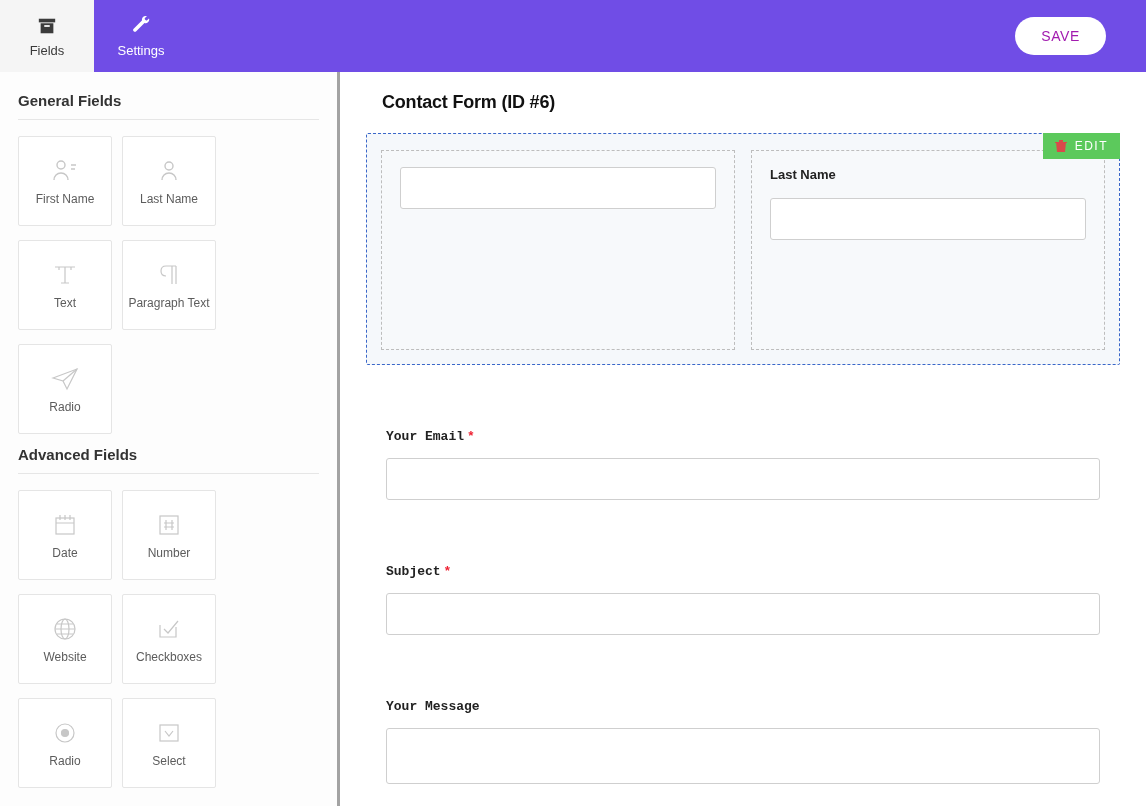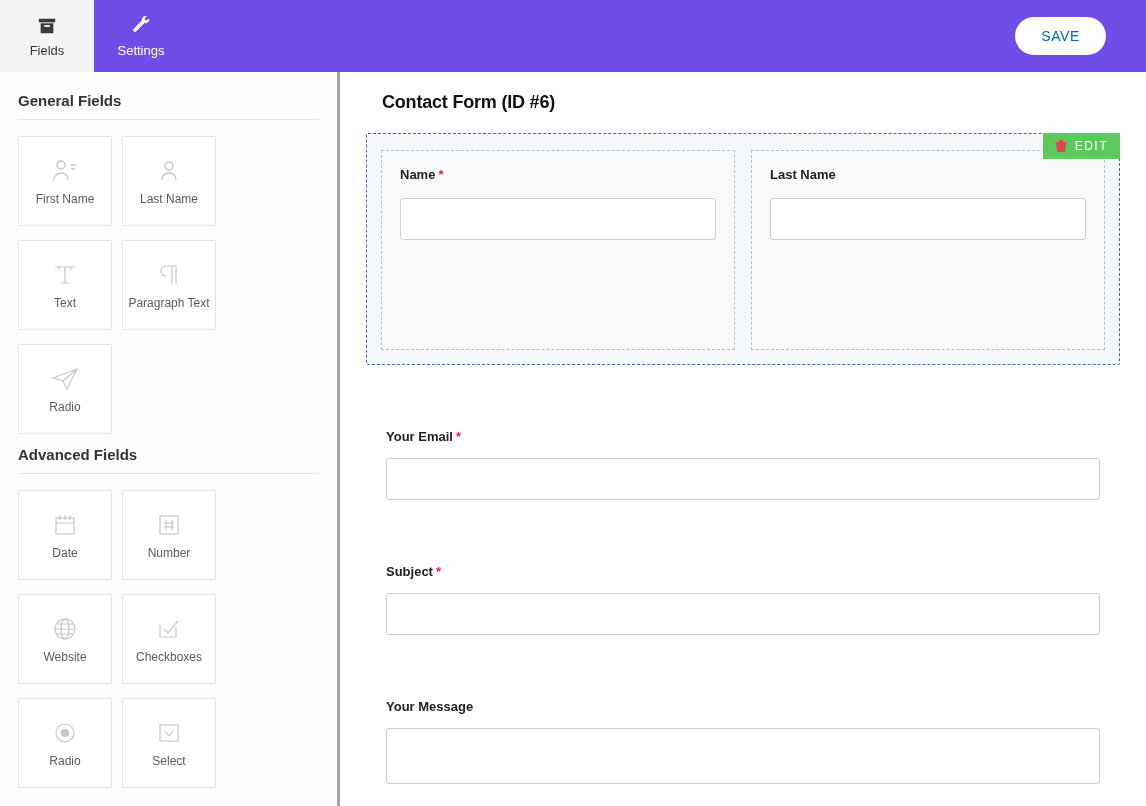--- a/index.html
+++ b/index.html
@@ -22,21 +22,21 @@
   }
   .tab {
     width:94px; display:flex; flex-direction:column; align-items:center; justify-content:center;
     color:#fff; font-size:13px; gap:6px; cursor:pointer;
   }
   .tab.active { background:#f5f5f5; color:#3a3a3a; }
   .tab.active .tabicon { filter:none; }
   .tabicon { width:22px; height:22px; display:flex; align-items:center; justify-content:center; }
   .save-btn {
     margin-left:auto; margin-right:40px; align-self:center;
-    background:#fff; color:#0369a1; border:none; border-radius:22px;
+    background:#fff; color:#a21caf; border:none; border-radius:22px;
     height:38px; padding:0 26px; font-size:14px; letter-spacing:.6px; font-weight:500; cursor:pointer;
   }
 
   
   .sidebar {
     position:absolute; top:72px; left:0; bottom:0; width:340px;
     background:#fdfdfd; border-right:3px solid #a3a3a3;
     padding:14px 18px;
   }
   .group-title { font-size:15px; color:#333; font-weight:600; margin:6px 0 10px; }
@@ -74,21 +74,21 @@
     border:1px dashed #bdbdbd; background:#f7f9fb; flex:1; height:200px; padding:16px 18px;
   }
   .flabel { font-size:13px; font-weight:700; color:#222; margin-bottom:16px; }
   .req { color:#e23; font-weight:700; margin-left:3px; }
   .finput {
     width:100%; height:42px; border:1px solid #cfcfcf; border-radius:3px; background:#fff;
     font-size:14px; padding:0 10px;
   }
 
   .section { margin-top:64px; padding:0 20px; }
-  .section .flabel { margin-bottom:14px; }
+  .section .flabel { margin-bottom:14px;font-family:Liberation Mono, monospace; }
   .section input.finput { width:100%; }
 
   svg { display:block; }
 </style>
 </head>
 <body>
 
 <div class="topbar">
   <div class="tab active">
     <span class="tabicon">
@@ -241,23 +241,20 @@
     <div class="edit-badge">
       <span class="trash">
         <svg width="12" height="14" viewBox="0 0 12 14" fill="#d94a4a">
             <path d="M1 3h10l-1 10H2zM4 1h4v2H4zM0 3h12v1H0z"></path>
           </svg>
       </span>
       <span>EDIT</span>
     </div>
 
     <div class="dashed-card">
-      <div class="flabel">
-        <span>Name</span><span class="req">*</span>
-      </div>
       <input class="finput" value="" style="">
     </div>
 
     <div class="dashed-card">
       <div class="flabel">
         <span>Last Name</span>
       </div>
       <input class="finput" value="" style="">
     </div>
   </div>

